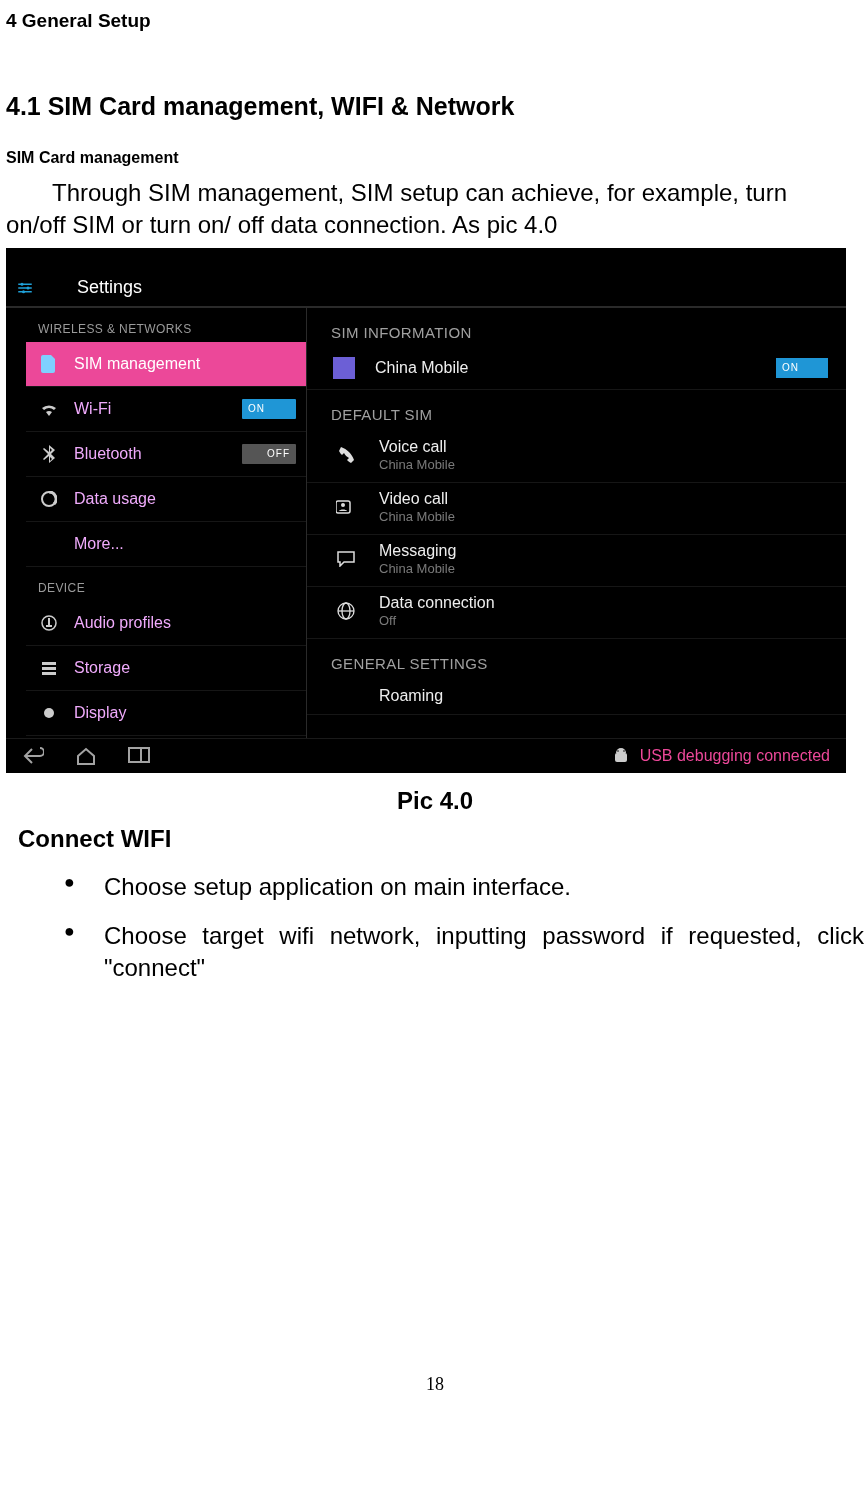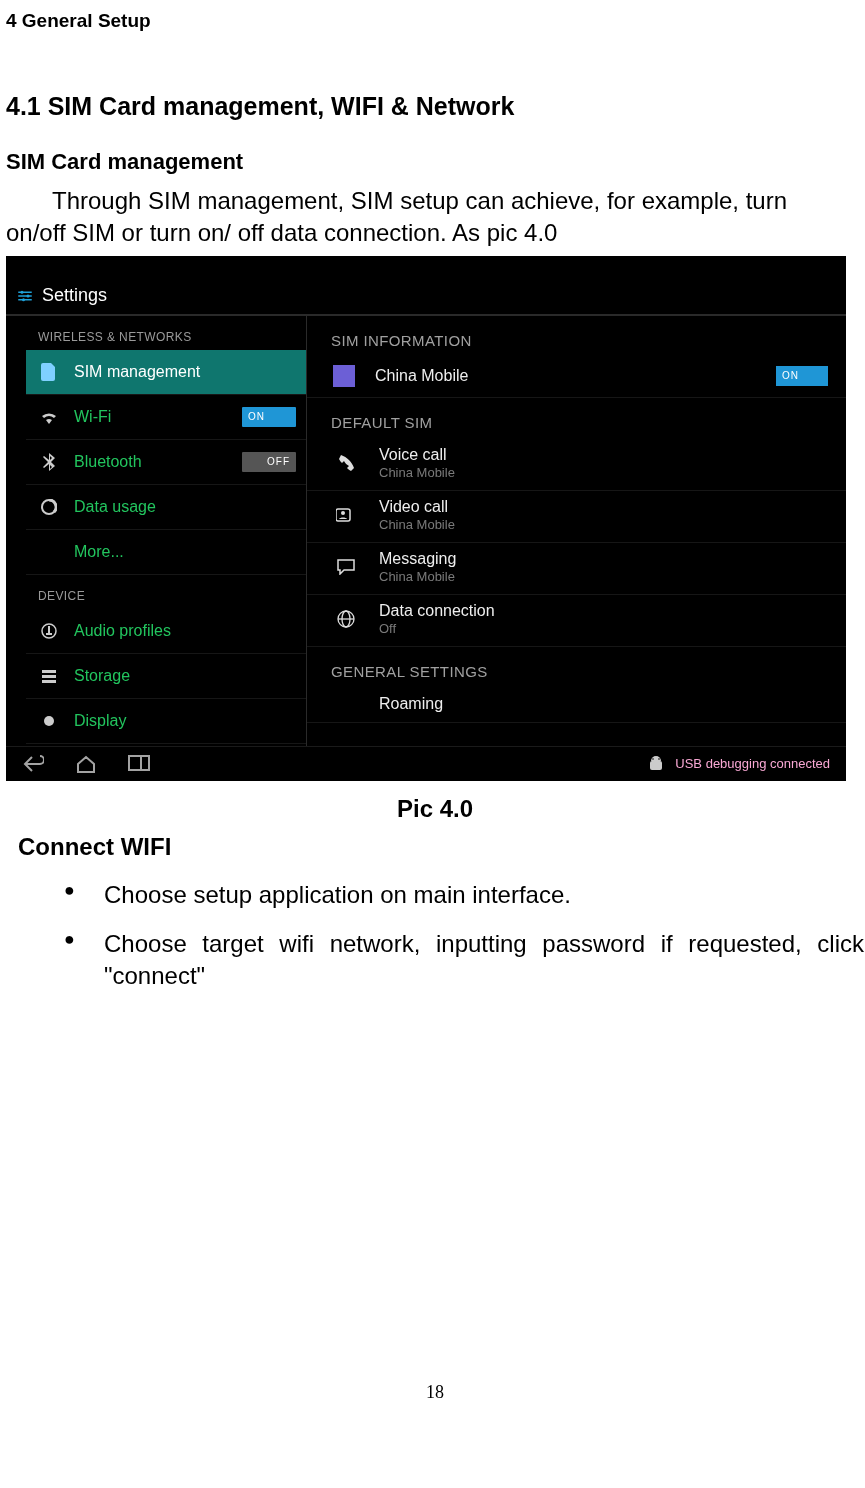--- a/index.html
+++ b/index.html
@@ -5,59 +5,59 @@
   body {
     font-family: Arial, Helvetica, sans-serif;
     margin: 0;
     padding: 10px 0 40px 6px;
     color: #000;
     width: 858px;
     background: #fff;
   }
   .h1 { font-size: 19px; font-weight: bold; margin: 0 0 60px 0; }
   .h2 { font-size: 25px; font-weight: bold; margin: 0 0 28px 0; }
-  .h3 { font-size: 22px; font-weight: bold; margin: 0 0 10px 0; }
+  .h3 { font-size: 16px; font-weight: bold; margin: 0 0 10px 0; }
   .indent-para { font-size: 24px; line-height: 1.35; margin: 0 0 6px 0; text-align: justify; }
   .indent-para .first { padding-left: 46px; }
   .caption { font-size: 24px; font-weight: bold; text-align: center; margin: 14px 0 10px 0; }
   .h3b { font-size: 24px; font-weight: bold; margin: 0 0 8px 12px; }
   ul.bullets { list-style: none; padding: 0 0 0 58px; margin: 0; }
   ul.bullets li { position: relative; font-size: 24px; line-height: 1.32; text-align: justify; padding-left: 40px; margin: 18px 0; }
   ul.bullets li::before { content: "●"; position: absolute; left: 0; top: 0; font-size: 18px; }
   .bold { font-weight: bold; }
   .pagenum { text-align: center; font-family: "Times New Roman", serif; font-size: 18px; margin-top: 390px; }
 
   
   .shot { width: 840px; height: 525px; background: #000; position: relative; font-family: Arial, sans-serif; overflow: hidden; }
   .statusbar { height: 22px; width: 100%; background: #000; }
-  .titlebar { display: flex; align-items: center; height: 36px; border-bottom: 2px solid #2a2a2a; padding-left: 10px; }
+  .titlebar { display: flex; align-items: center; height: 36px; border-bottom: 2px solid #2a2a2a; padding-left: 10px; gap: 35px; }
   .titlebar svg { margin-right: 8px; }
   .titlebar-text { color: #fff; font-size: 18px; }
   .panels { display: flex; height: 432px; padding-left: 20px; }
   .left { width: 280px; border-right: 1px solid #2a2a2a; }
   .right { flex: 1; }
   .cat { color: #9a9a9a; font-size: 12px; letter-spacing: 0.4px; padding: 14px 0 6px 12px; }
   .lrow { display: flex; align-items: center; height: 44px; padding: 0 10px 0 12px; border-bottom: 1px solid #161616; }
-  .lrow.sel { background: #0f766e; }
+  .lrow.sel { background: #ec4899; }
   .lrow .ricon { width: 22px; display:flex; justify-content:center; }
-  .lrow .rlabel { color: #22c55e; font-size: 16px; margin-left: 14px; flex: 1; }
+  .lrow .rlabel { color: #f0abfc; font-size: 16px; margin-left: 14px; flex: 1; }
   .lrow.sel .rlabel { color: #fff; }
   .toggle { width: 48px; height: 20px; border-radius: 1px; font-size: 10px; line-height: 20px; text-align: right; padding-right: 6px; color: #fff; background: #555; letter-spacing: 1px; }
   .toggle.on { background: #1f96d6; text-align: left; padding-left: 6px; padding-right:0; }
   .rcat { color: #a0a0a0; font-size: 15px; letter-spacing: 0.4px; padding: 16px 0 8px 24px; }
   .rrow { display: flex; align-items: center; padding: 8px 18px 10px 26px; border-bottom: 1px solid #161616; }
   .rrow .ricon { width: 26px; display:flex; justify-content:center; }
   .rrow .rtexts { margin-left: 20px; flex:1; }
   .rrow .rt1 { color: #eee; font-size: 16px; line-height: 1.0; }
   .rrow .rt2 { color: #7a7a7a; font-size: 13px; margin-top: 2px; }
   .simswatch { width: 22px; height: 22px; background: #6c5fd6; }
   .navbar { position:absolute; left:0; right:0; bottom:0; height:34px; background:#000; display:flex; align-items:center; justify-content:space-between; padding:0 16px; border-top:1px solid #1a1a1a;}
   .navbar .navleft { display:flex; gap:32px; }
   .navbar .navleft svg { opacity:0.8; }
-  .usb { display:flex; align-items:center; color:#f9a8d4; font-size:13px; gap:10px; }
+  .usb { display:flex; align-items:center; color:#ec4899; font-size:16px; gap:10px; }
   .onpill { width:46px; height:20px; background:#1f96d6; color:#fff; font-size:10px; line-height:20px; text-align:left; padding-left:6px; letter-spacing:1px; }
 </style>
 </head>
 <body>
 
 <div class="h1">4 General Setup</div>
 <div class="h2">4.1 SIM Card management, WIFI &amp; Network</div>
 <div class="h3">SIM Card management</div>
 <p class="indent-para">
   <span class="first">Through SIM management, SIM setup can achieve, for example, turn</span><br>

